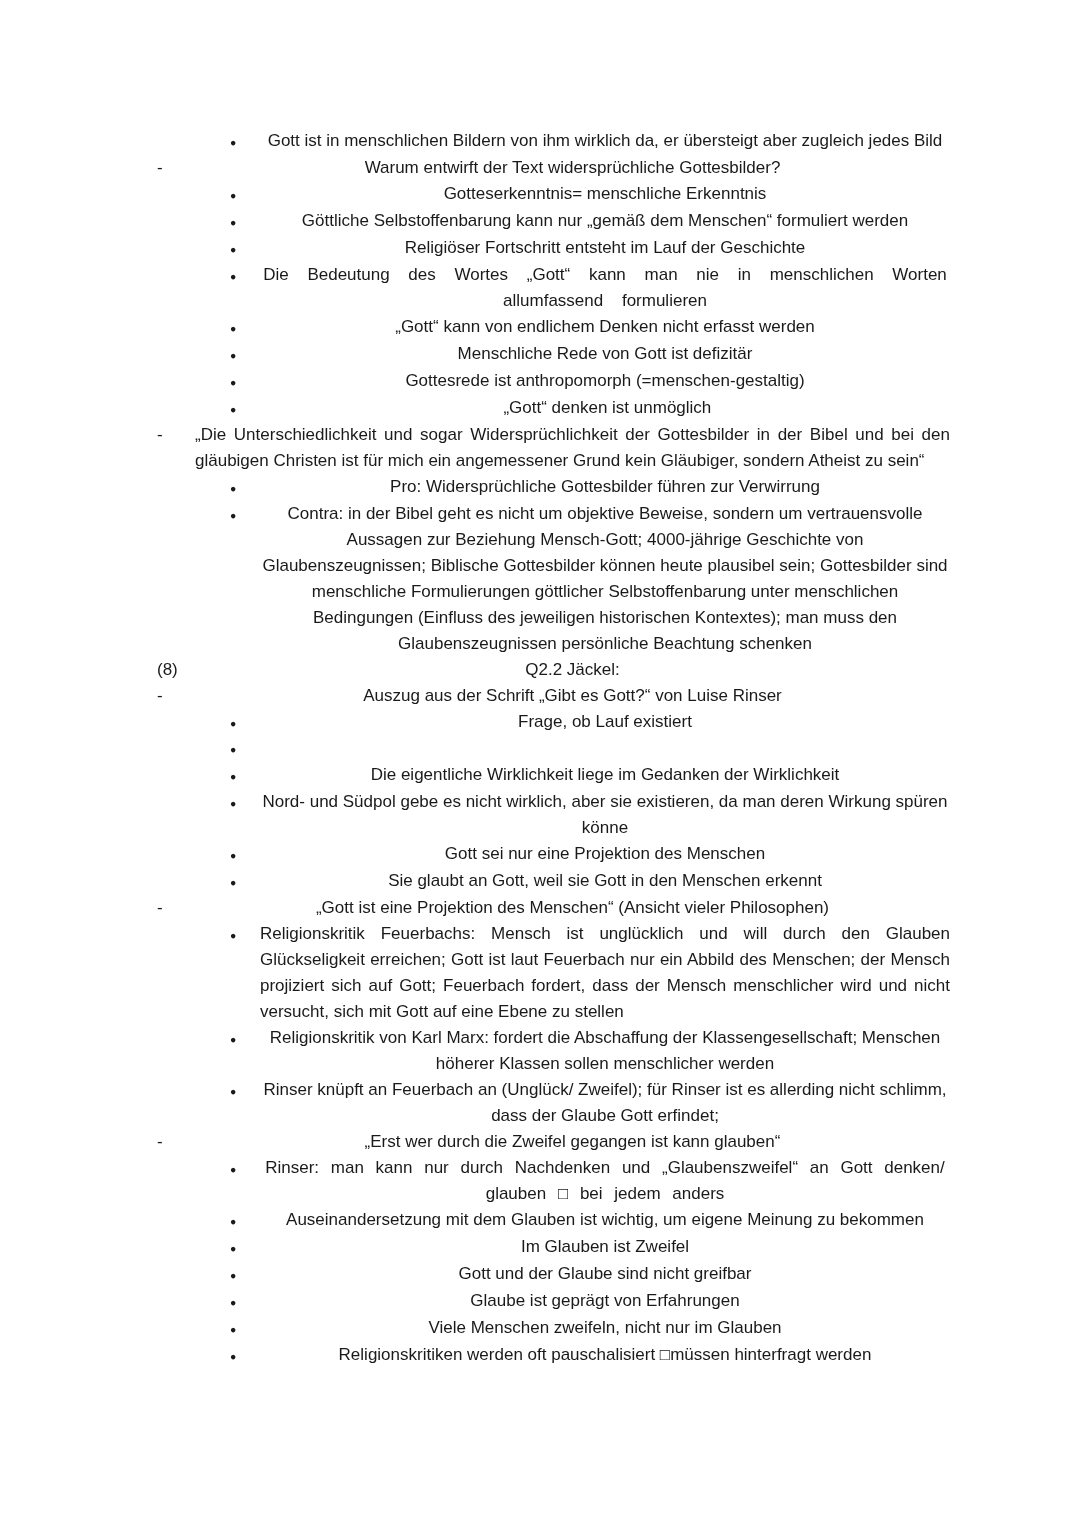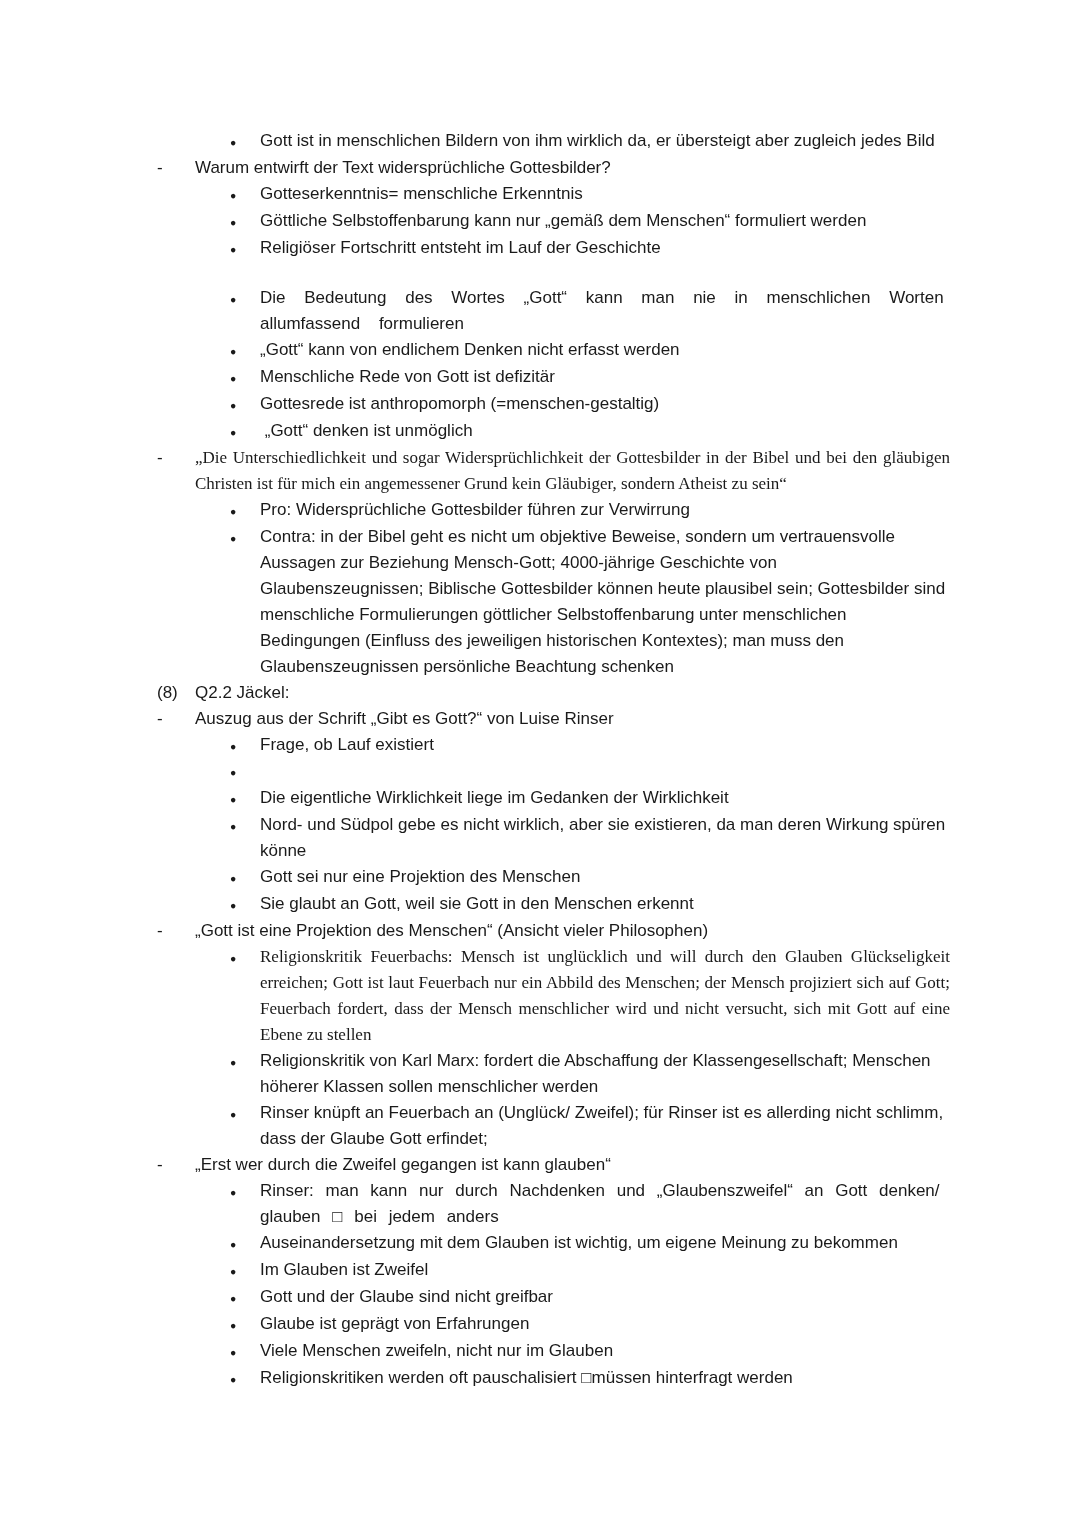--- a/index.html
+++ b/index.html
@@ -23,22 +23,23 @@
   .item { display: flex; align-items: baseline; }
   .item .marker { flex: 0 0 auto; }
   .item.l1 { padding-left: 0; }
   .item.l1 .marker { width: 38px; }
   .item.l2 { padding-left: 73px; }
   .item.l2 .marker { width: 30px; font-size: 10.5px; }
   .item .text {
     flex: 1 1 auto;
     white-space: pre-wrap;
     word-wrap: break-word;
+    text-align: center;
   }
-  .item.justify .text { text-align: justify; font-family: Liberation Serif, serif; }
+  .item.justify .text { text-align: justify; }
 </style>
 </head>
 <body>
 
 <div class="page">
   <div class="content">
       <div class="item l2">
         <span class="marker">●</span>
         <span class="text">Gott ist in menschlichen Bildern von ihm wirklich da, er übersteigt aber zugleich jedes Bild</span>
       </div>
@@ -53,21 +54,21 @@
       <div class="item l2">
         <span class="marker">●</span>
         <span class="text">Göttliche Selbstoffenbarung kann nur „gemäß dem Menschen“ formuliert werden</span>
       </div>
       <div class="item l2">
         <span class="marker">●</span>
         <span class="text">Religiöser Fortschritt entsteht im Lauf der Geschichte</span>
       </div>
       <div class="item l2">
         <span class="marker">●</span>
-        <span class="text" style="word-spacing: 14px; margin-top: 23px;">Die Bedeutung des Wortes „Gott“ kann man nie in menschlichen Worten
+        <span class="text" style="word-spacing: 14px;">Die Bedeutung des Wortes „Gott“ kann man nie in menschlichen Worten
 allumfassend formulieren</span>
       </div>
       <div class="item l2">
         <span class="marker">●</span>
         <span class="text">„Gott“ kann von endlichem Denken nicht erfasst werden</span>
       </div>
       <div class="item l2">
         <span class="marker">●</span>
         <span class="text">Menschliche Rede von Gott ist defizitär</span>
       </div>

